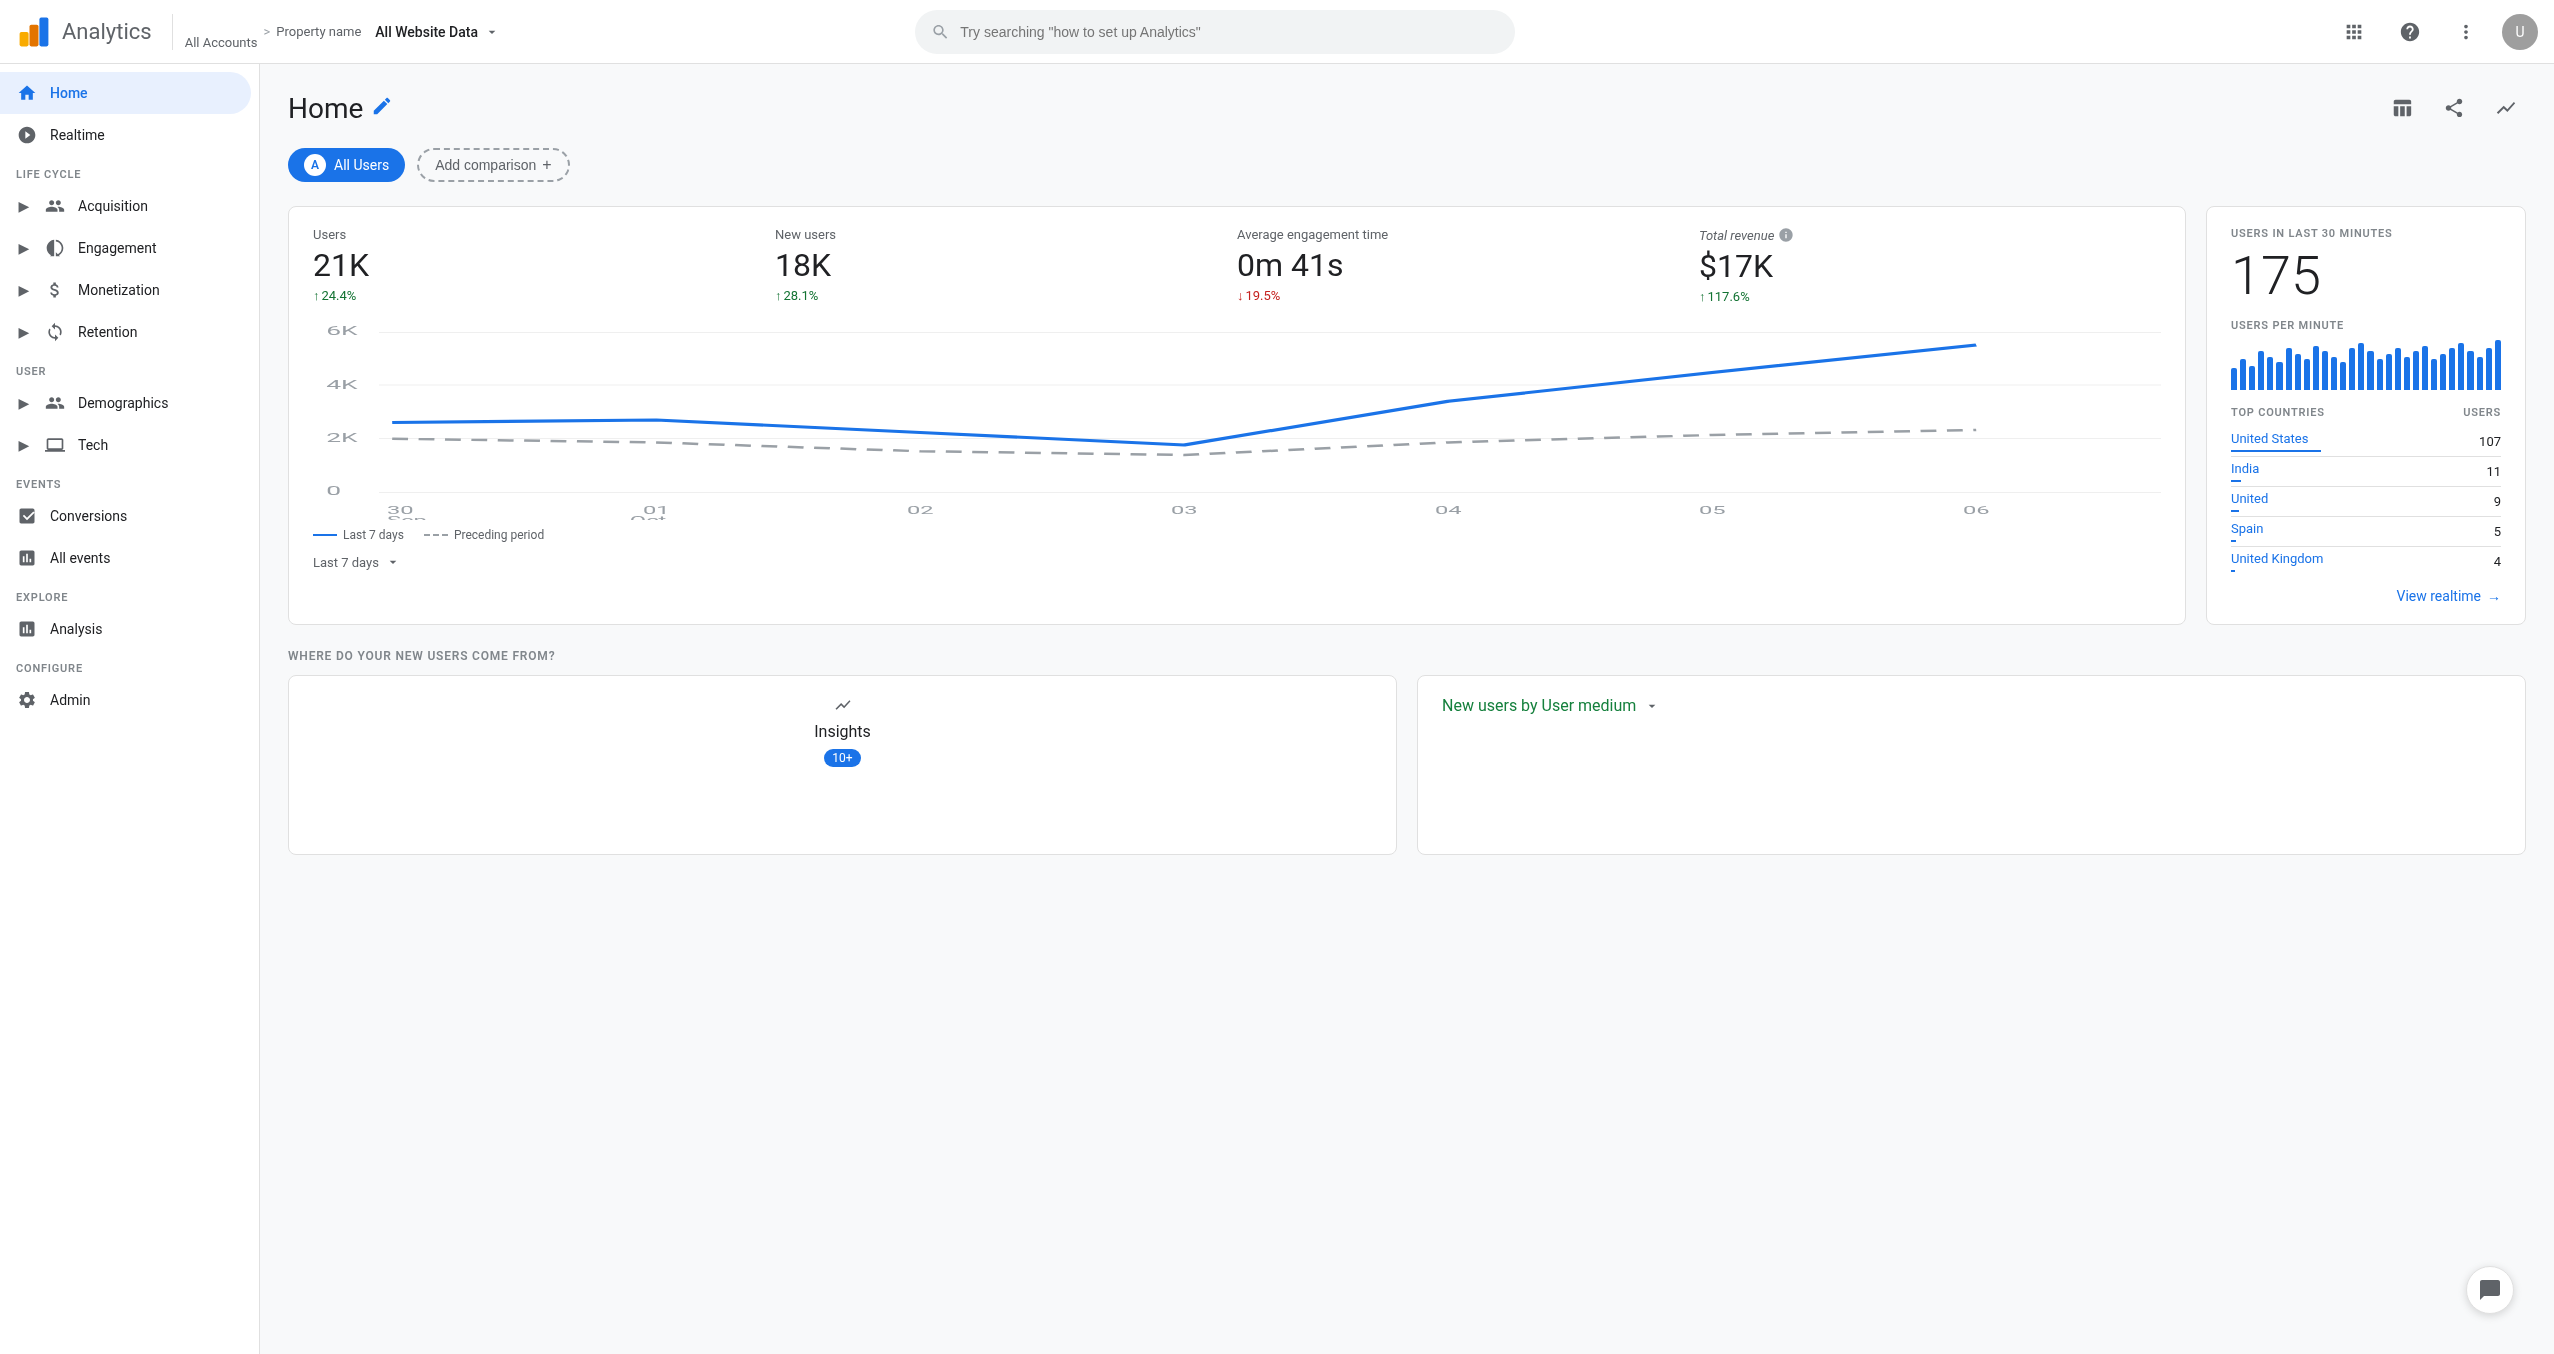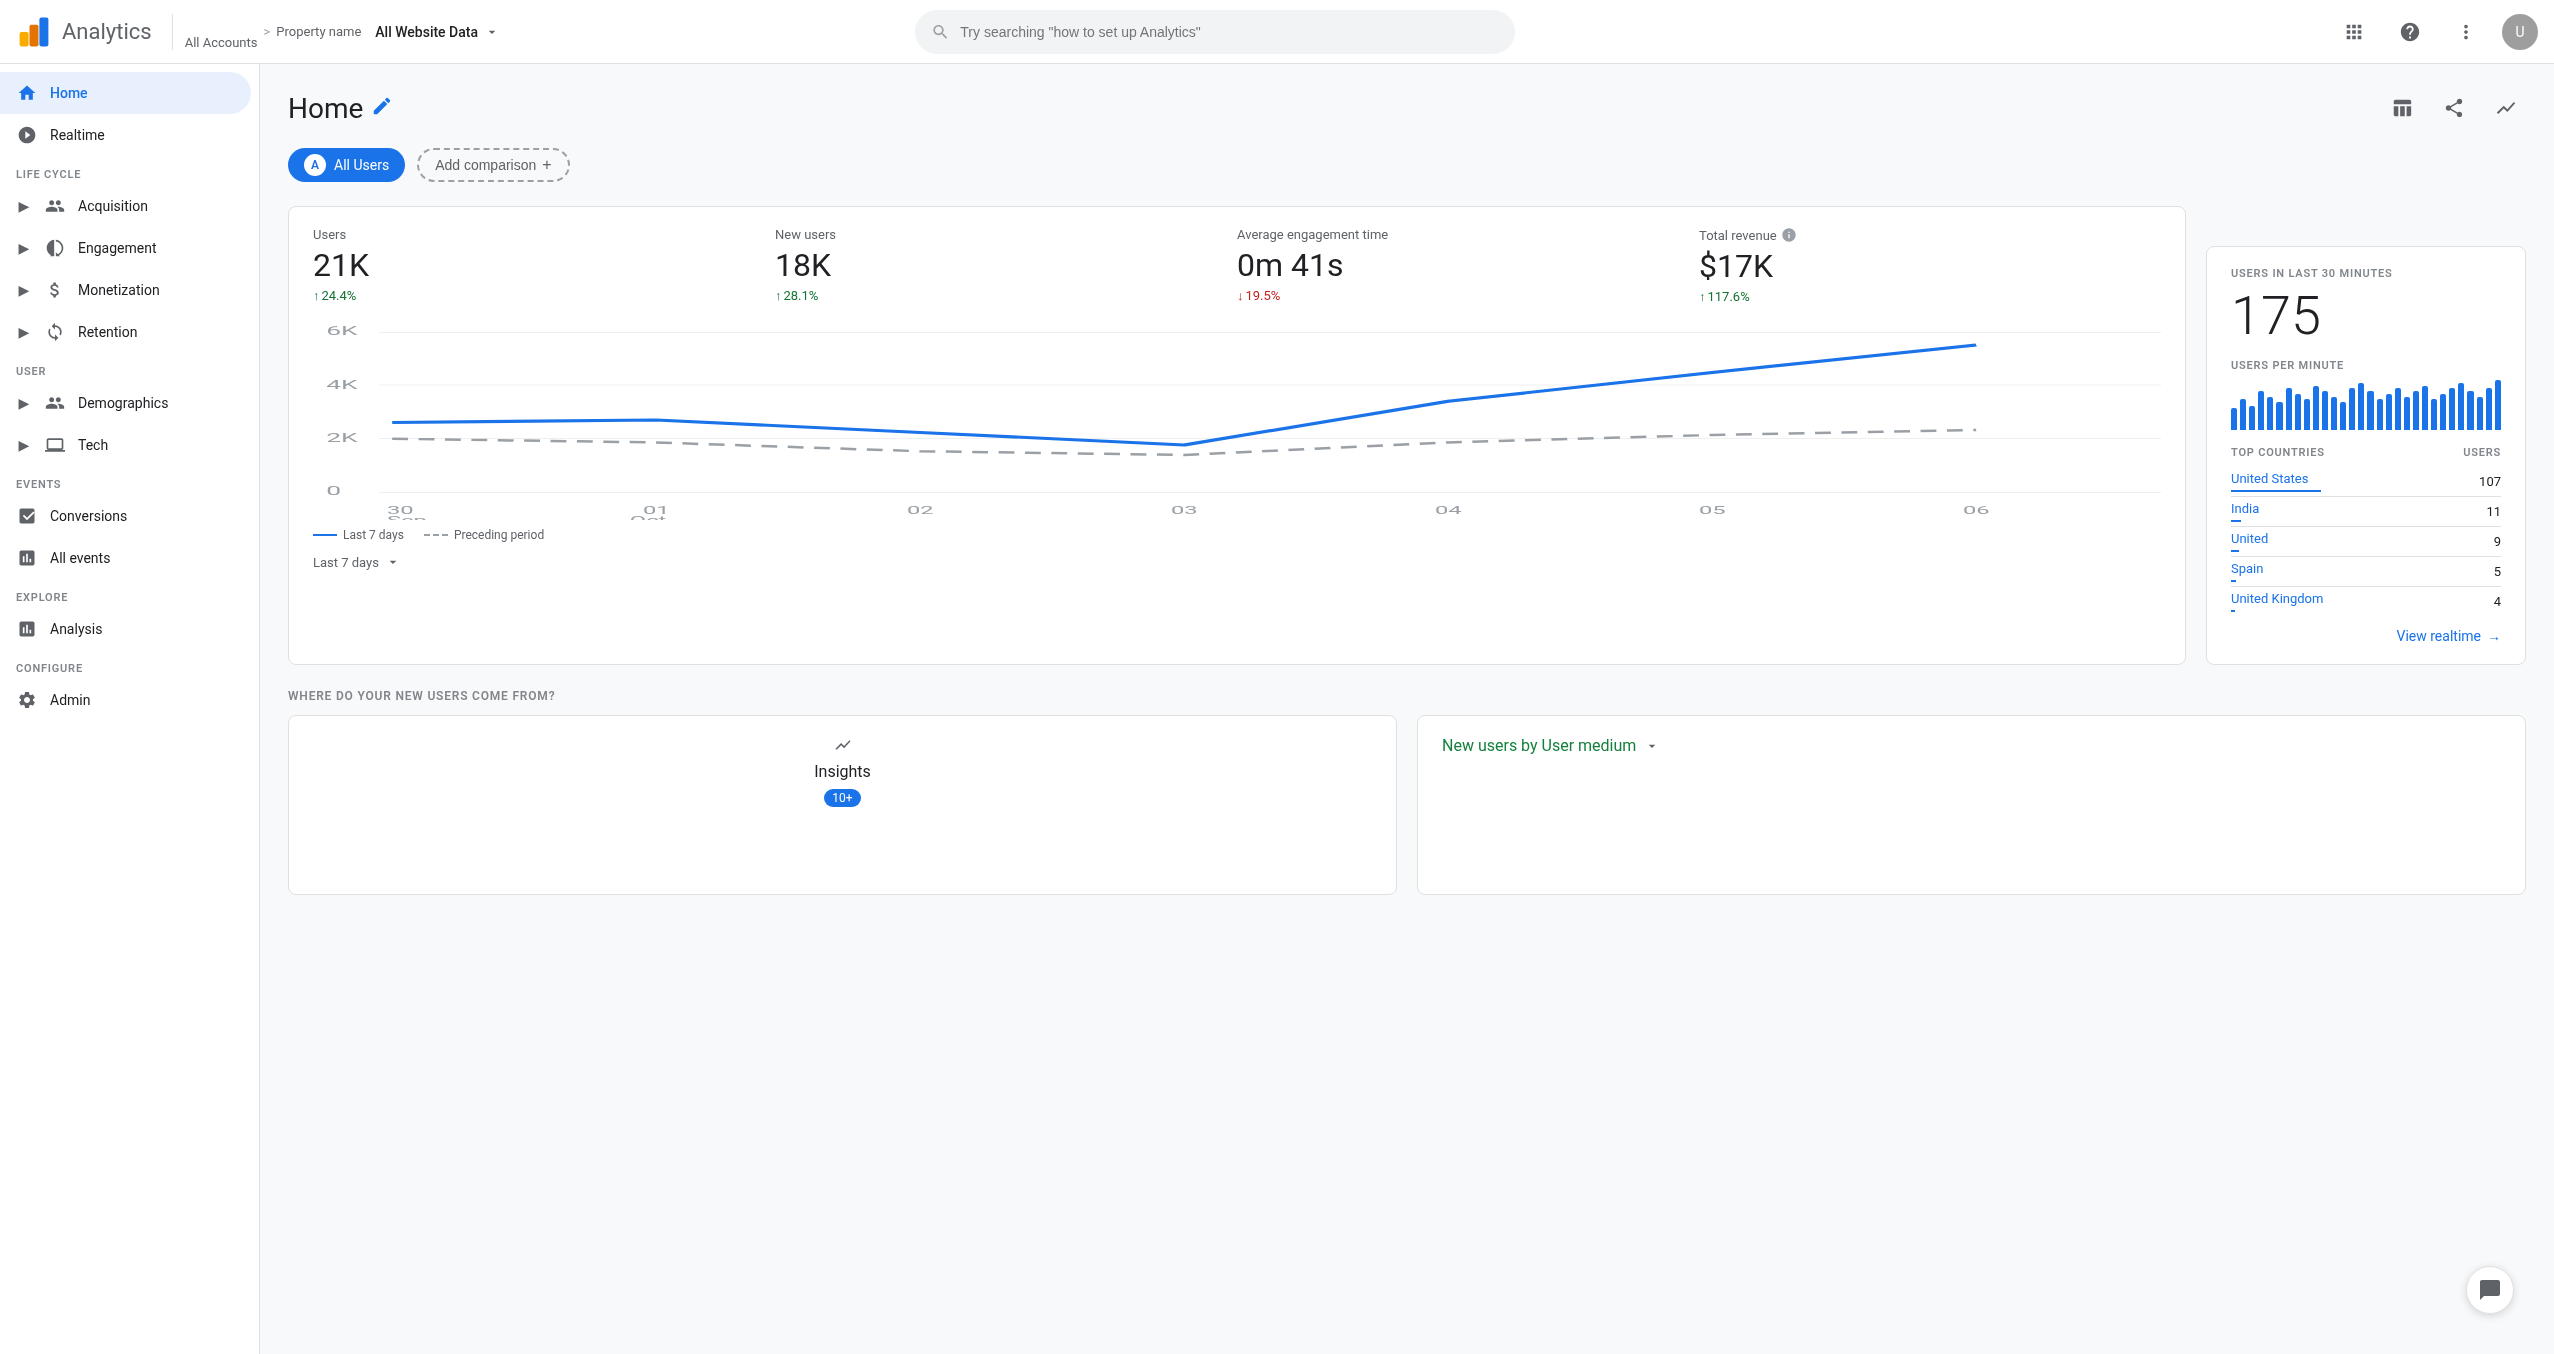--- a/index.html
+++ b/index.html
@@ -59,21 +59,21 @@
     
     .chart-area { height: 200px; margin: 16px 0 0; position: relative; }
     .chart-svg { width: 100%; height: 100%; }
     .chart-legend { display: flex; gap: 20px; font-size: 12px; color: #5f6368; align-items: center; margin-top: 8px; }
     .legend-item { display: flex; align-items: center; gap: 6px; }
     .legend-line { width: 24px; height: 2px; background: #1a73e8; }
     .legend-dashed { width: 24px; height: 2px; border-top: 2px dashed #9aa0a6; }
     .date-range-btn { display: inline-flex; align-items: center; gap: 6px; font-size: 13px; color: #5f6368; cursor: pointer; margin-top: 12px; }
 
     
-    .realtime-card { background: #fff; border-radius: 8px; border: 1px solid #e0e0e0; padding: 20px 24px; width: 320px; flex-shrink: 0; margin-top: 40px; }
+    .realtime-card { background: #fff; border-radius: 8px; border: 1px solid #e0e0e0; padding: 20px 24px; width: 320px; flex-shrink: 0; }
     .realtime-label { font-size: 11px; font-weight: 600; color: #80868b; letter-spacing: 0.8px; text-transform: uppercase; margin-bottom: 4px; }
     .realtime-value { font-size: 54px; font-weight: 300; color: #202124; margin-bottom: 12px; }
     .per-minute-label { font-size: 11px; font-weight: 600; color: #80868b; letter-spacing: 0.8px; text-transform: uppercase; margin-bottom: 8px; }
     .bar-chart { display: flex; align-items: flex-end; gap: 3px; height: 50px; margin-bottom: 16px; }
     .bar { background: #1a73e8; width: 10px; border-radius: 2px 2px 0 0; }
     .countries-header { display: flex; justify-content: space-between; font-size: 11px; color: #80868b; font-weight: 600; letter-spacing: 0.8px; text-transform: uppercase; margin-bottom: 8px; }
     .country-row { display: flex; justify-content: space-between; align-items: center; padding: 4px 0; font-size: 13px; border-bottom: 1px solid #e0e0e0; }
     .country-row:last-of-type { border-bottom: none; }
     .country-name { color: #1a73e8; display: flex; flex-direction: column; gap: 2px; }
     .country-bar { height: 2px; background: #1a73e8; margin-top: 2px; }
@@ -318,21 +318,21 @@
         </div>
         <div class="metric-item">
           <div class="metric-label">Average engagement time</div>
           <div class="metric-value">0m 41s</div>
           <div class="metric-change down">
             <span>↓</span>
             <span>19.5%</span>
           </div>
         </div>
         <div class="metric-item">
-          <div class="metric-label" style="display:flex;align-items:center;gap:4px;">
+          <div class="metric-label" style="display:flex;align-items:center;gap:4px;font-style:italic;">
             <span>Total revenue</span>
             <svg width="16" height="16" viewBox="0 0 24 24" fill="#9aa0a6">
                 <path d="M12 2C6.48 2 2 6.48 2 12s4.48 10 10 10 10-4.48 10-10S17.52 2 12 2zm1 15h-2v-6h2v6zm0-8h-2V7h2v2z"></path>
               </svg>
           </div>
           <div class="metric-value">$17K</div>
           <div class="metric-change up">
             <span>↑</span>
             <span>117.6%</span>
           </div>

